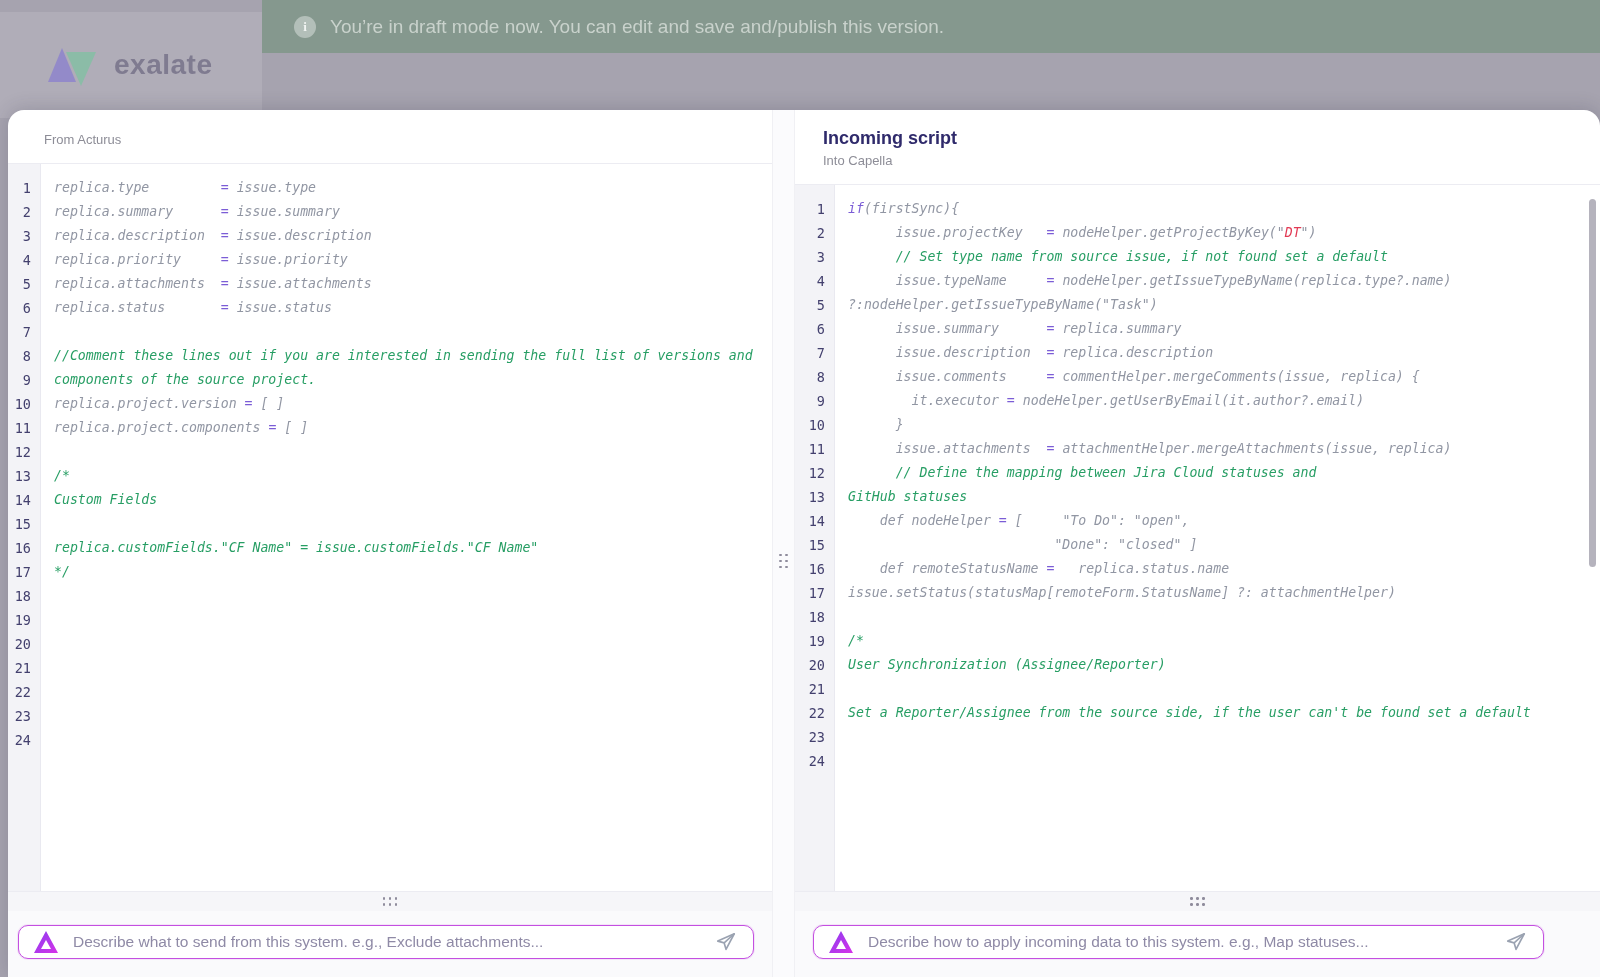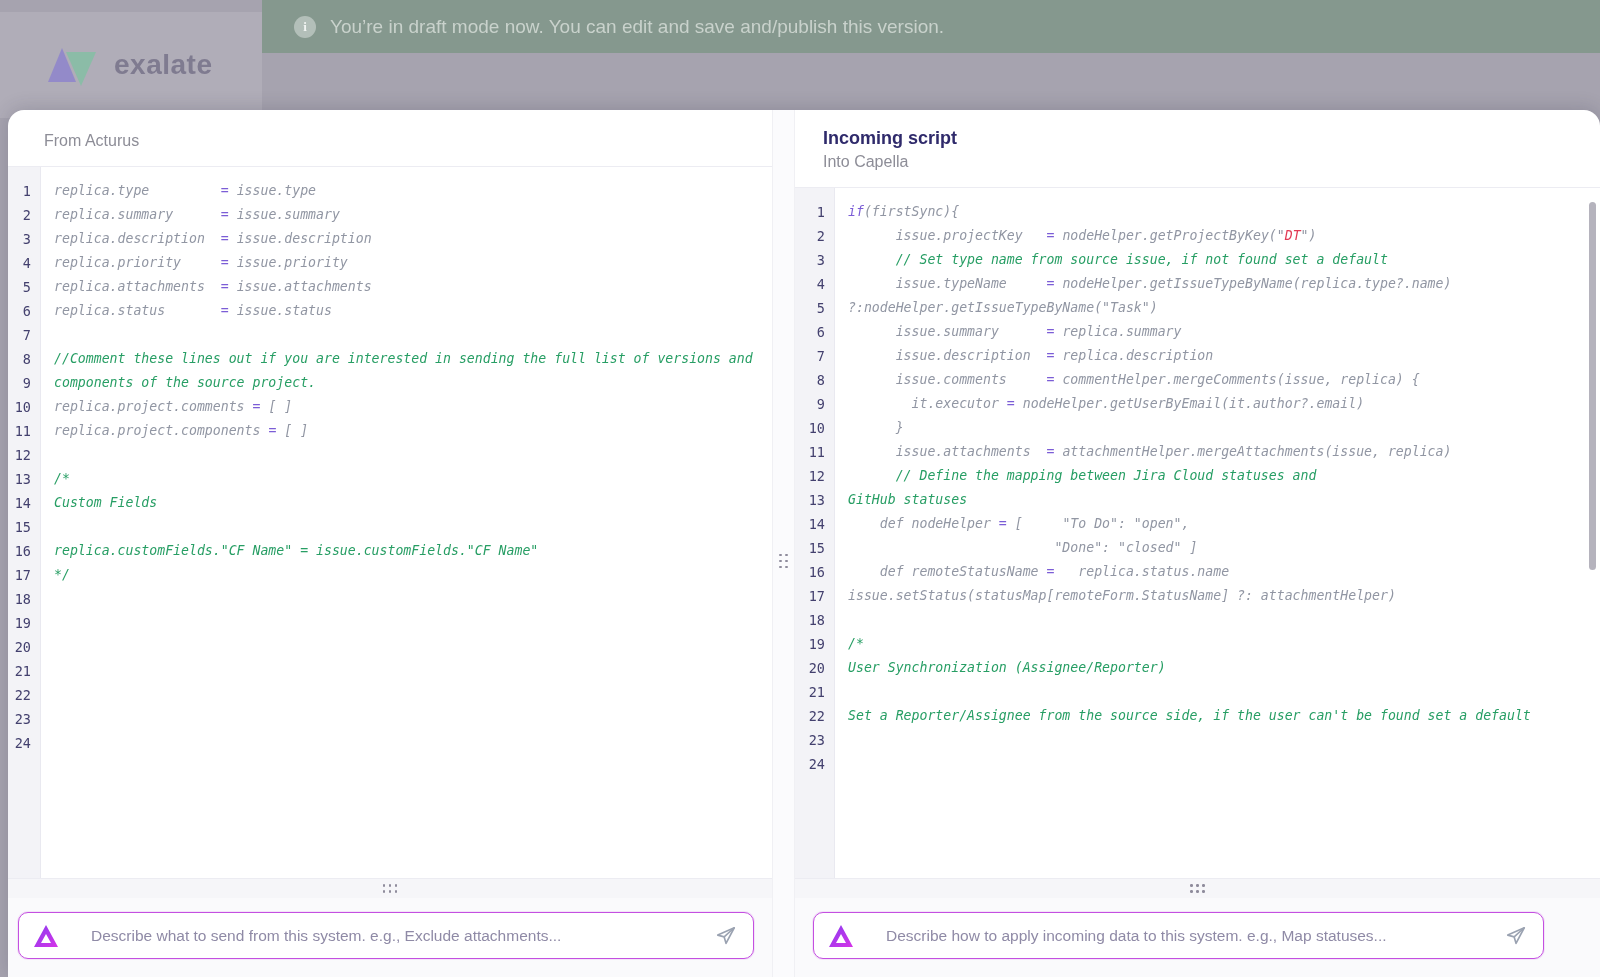--- a/index.html
+++ b/index.html
@@ -33,21 +33,21 @@
   .btn-close { width:45px; background:#fff; border:1px solid #e2e2ec; color:#57508a; font-size:15px; font-weight:400; }
 
   
   .panes { flex:1; display:flex; min-height:0; }
   .pane { display:flex; flex-direction:column; min-width:0; }
   .pane-left { width:764px; flex:none; }
   .pane-right { flex:1; }
   .pane-header { border-bottom:1px solid #ececf2; padding:18px 20px 16px 36px; }
   .pane-right .pane-header { padding-left:28px; }
   .pane-title { font-size:18px; font-weight:700; color:#2f2a6b; }
-  .pane-subtitle { font-size:16px; color:#8d8d97; margin-top:4px; }
+  .pane-subtitle { font-size:13px; color:#8d8d97; margin-top:4px; }
 
   .code-wrap { flex:1; display:flex; min-height:0; position:relative; overflow:hidden; }
   .gutter { flex:none; background:#f3f3f7; border-right:1px solid #e9e9f0; padding:12px 0 0 0; text-align:right; }
   .pane-left .gutter { width:33px; }
   .pane-right .gutter { width:40px; }
   .ln { height:24px; line-height:24px; font-family:"DejaVu Sans Mono", monospace; font-size:13.5px;
         color:#43406e; padding-right:9px; }
   .code-col { flex:1; padding:12px 0 0 13px; overflow:hidden;font-style:italic; }
   .cl { height:24px; line-height:24px; font-family:"DejaVu Sans Mono", monospace; font-size:13.2px;
         white-space:pre; color:#9196a3; }
@@ -65,22 +65,22 @@
   .dots-v { display:grid; grid-template-columns:repeat(2,4px); grid-template-rows:repeat(3,4px); gap:2px; }
   .dot { width:2.5px; height:2.5px; border-radius:50%; background:#8f8c9c; justify-self:center; align-self:center; }
 
   .divider { flex:none; width:23px; background:#fbfbfd; border-left:1px solid #f0f0f4;
              border-right:1px solid #f0f0f4; position:relative; }
   .divider .dots-v { position:absolute; left:50%; top:443px; transform:translateX(-50%); }
 
   
   .prompt-area { flex:none; background:#fafafc; padding:14px 18px 18px 10px; }
   .pane-right .prompt-area { padding-left:18px; padding-right:56px; }
-  .prompt-bar { height:47px; background:#fff; border:1.6px solid #c44fe1; border-radius:10px;
-                display:flex; align-items:center; gap:32px; padding:0 16px 0 14px;
+  .prompt-bar { height:34px; background:#fff; border:1.6px solid #c44fe1; border-radius:10px;
+                display:flex; align-items:center; gap:14px; padding:0 16px 0 14px;
                 box-shadow:0 0 0 1px rgba(196,79,225,.12); }
   .prompt-input { flex:1; border:none; outline:none; font-family:"Liberation Sans",sans-serif;
                   font-size:15.5px; color:#4d4766; background:transparent; }
   .prompt-input::placeholder { color:#8f8aa6; opacity:1; }
   .send-btn { background:none; border:none; cursor:pointer; display:flex; align-items:center; }
 </style>
 </head>
 <body>
 
 <div class="stage">
@@ -137,21 +137,21 @@
           <div class="code-col">
               <div class="cl"><span class="tk-p">replica.type         </span><span class="tk-k">=</span><span class="tk-p"> issue.type</span></div>
               <div class="cl"><span class="tk-p">replica.summary      </span><span class="tk-k">=</span><span class="tk-p"> issue.summary</span></div>
               <div class="cl"><span class="tk-p">replica.description  </span><span class="tk-k">=</span><span class="tk-p"> issue.description</span></div>
               <div class="cl"><span class="tk-p">replica.priority     </span><span class="tk-k">=</span><span class="tk-p"> issue.priority</span></div>
               <div class="cl"><span class="tk-p">replica.attachments  </span><span class="tk-k">=</span><span class="tk-p"> issue.attachments</span></div>
               <div class="cl"><span class="tk-p">replica.status       </span><span class="tk-k">=</span><span class="tk-p"> issue.status</span></div>
               <div class="cl">&nbsp;</div>
               <div class="cl"><span class="tk-c">//Comment these lines out if you are interested in sending the full list of versions and</span></div>
               <div class="cl"><span class="tk-c">components of the source project.</span></div>
-              <div class="cl"><span class="tk-p">replica.project.comments </span><span class="tk-k">=</span><span class="tk-p"> [ ]</span></div>
+              <div class="cl"><span class="tk-p">replica.project.version </span><span class="tk-k">=</span><span class="tk-p"> [ ]</span></div>
               <div class="cl"><span class="tk-p">replica.project.components </span><span class="tk-k">=</span><span class="tk-p"> [ ]</span></div>
               <div class="cl">&nbsp;</div>
               <div class="cl"><span class="tk-c">/*</span></div>
               <div class="cl"><span class="tk-c">Custom Fields</span></div>
               <div class="cl">&nbsp;</div>
               <div class="cl"><span class="tk-c">replica.customFields."CF Name" = issue.customFields."CF Name"</span></div>
               <div class="cl"><span class="tk-c">*/</span></div>
               <div class="cl">&nbsp;</div>
               <div class="cl">&nbsp;</div>
               <div class="cl">&nbsp;</div>

